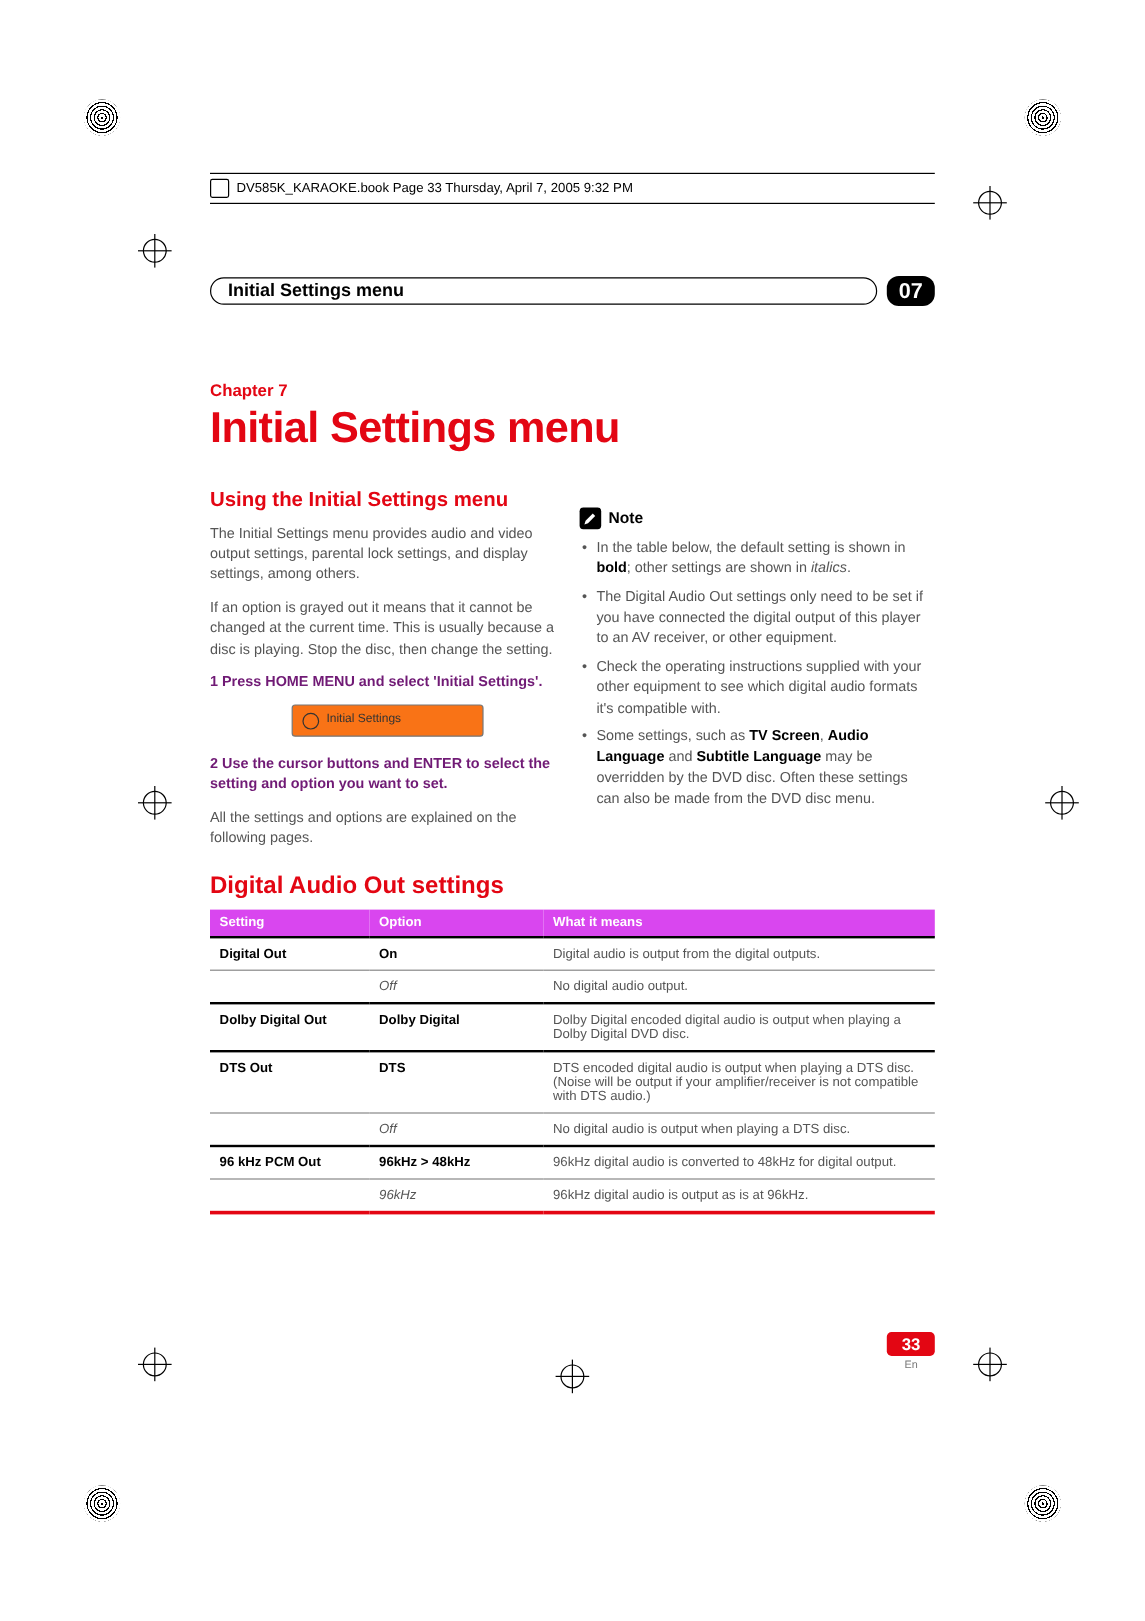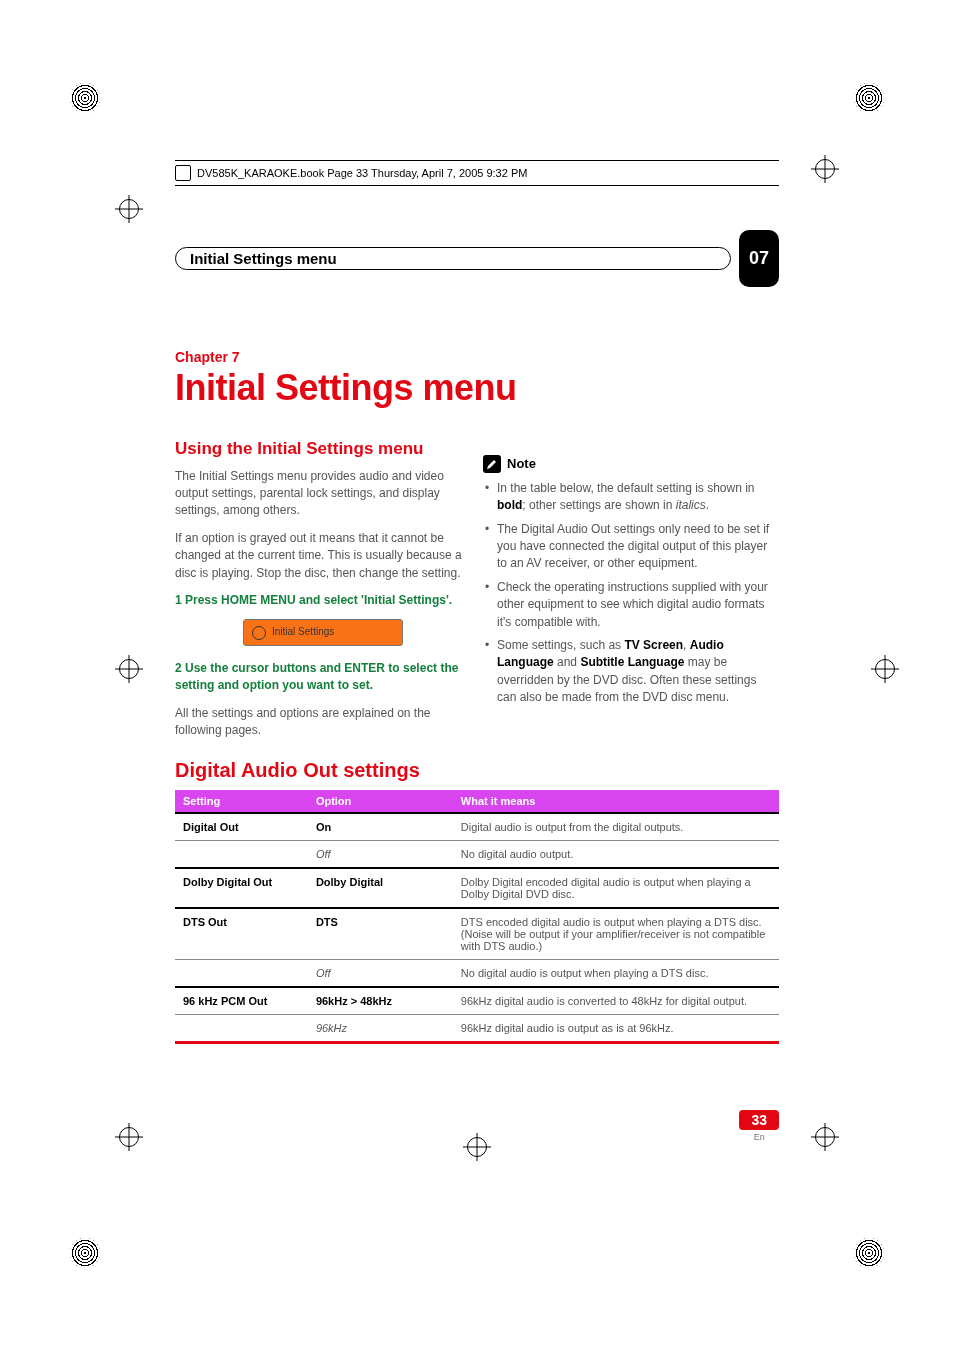--- a/index.html
+++ b/index.html
@@ -37,21 +37,21 @@
   .crosshair.top-left { top: 195px; left: 115px; }
   .crosshair.top-right { top: 155px; right: 115px; }
   .crosshair.mid-left { top: 655px; left: 115px; }
   .crosshair.mid-right { top: 655px; right: 55px; }
   .crosshair.bot-left { bottom: 200px; left: 115px; }
   .crosshair.bot-right { bottom: 200px; right: 115px; }
   .crosshair.center-bot { bottom: 190px; left: 50%; transform: translateX(-50%); }
 
   .book-header {
     position: absolute;
-    top: 160px;
+    top: 144px;
     left: 175px;
     right: 175px;
     border-top: 1px solid #000;
     border-bottom: 1px solid #000;
     padding: 4px 0;
     font-size: 11px;
     display: flex;
     align-items: center;
     gap: 6px;
   }
@@ -84,21 +84,21 @@
     font-weight: bold;
     font-size: 15px;
     flex: 1;
   }
   .header-badge {
     background: #000;
     color: #fff;
     border-radius: 10px;
     font-size: 18px;
     font-weight: bold;
-    padding: 18px 10px;
+    padding: 2px 10px;
   }
 
   .chapter-label {
     font-size: 14px;
     font-weight: bold;
     color: #e30613;
     margin-bottom: 2px;
   }
   .chapter-title {
     font-size: 36px;
@@ -113,21 +113,21 @@
     gap: 12px;
   }
   .col { flex: 1; font-size: 12px; color: #555; line-height: 1.45; }
   .col h2 {
     color: #e30613;
     font-size: 17px;
     font-weight: 800;
     margin-bottom: 6px;
   }
   .col p { margin-bottom: 10px; }
-  .step-head { font-weight: bold; color: #15803d; margin-bottom: 4px; }
+  .step-head { font-weight: bold; color: #701a75; margin-bottom: 4px; }
 
   .initial-box {
     margin: 10px auto 14px;
     width: 160px;
     border: 1px solid #777;
     background: #f97316;
     border-radius: 3px;
     padding: 5px 8px;
     font-size: 10px;
     font-weight: normal;

